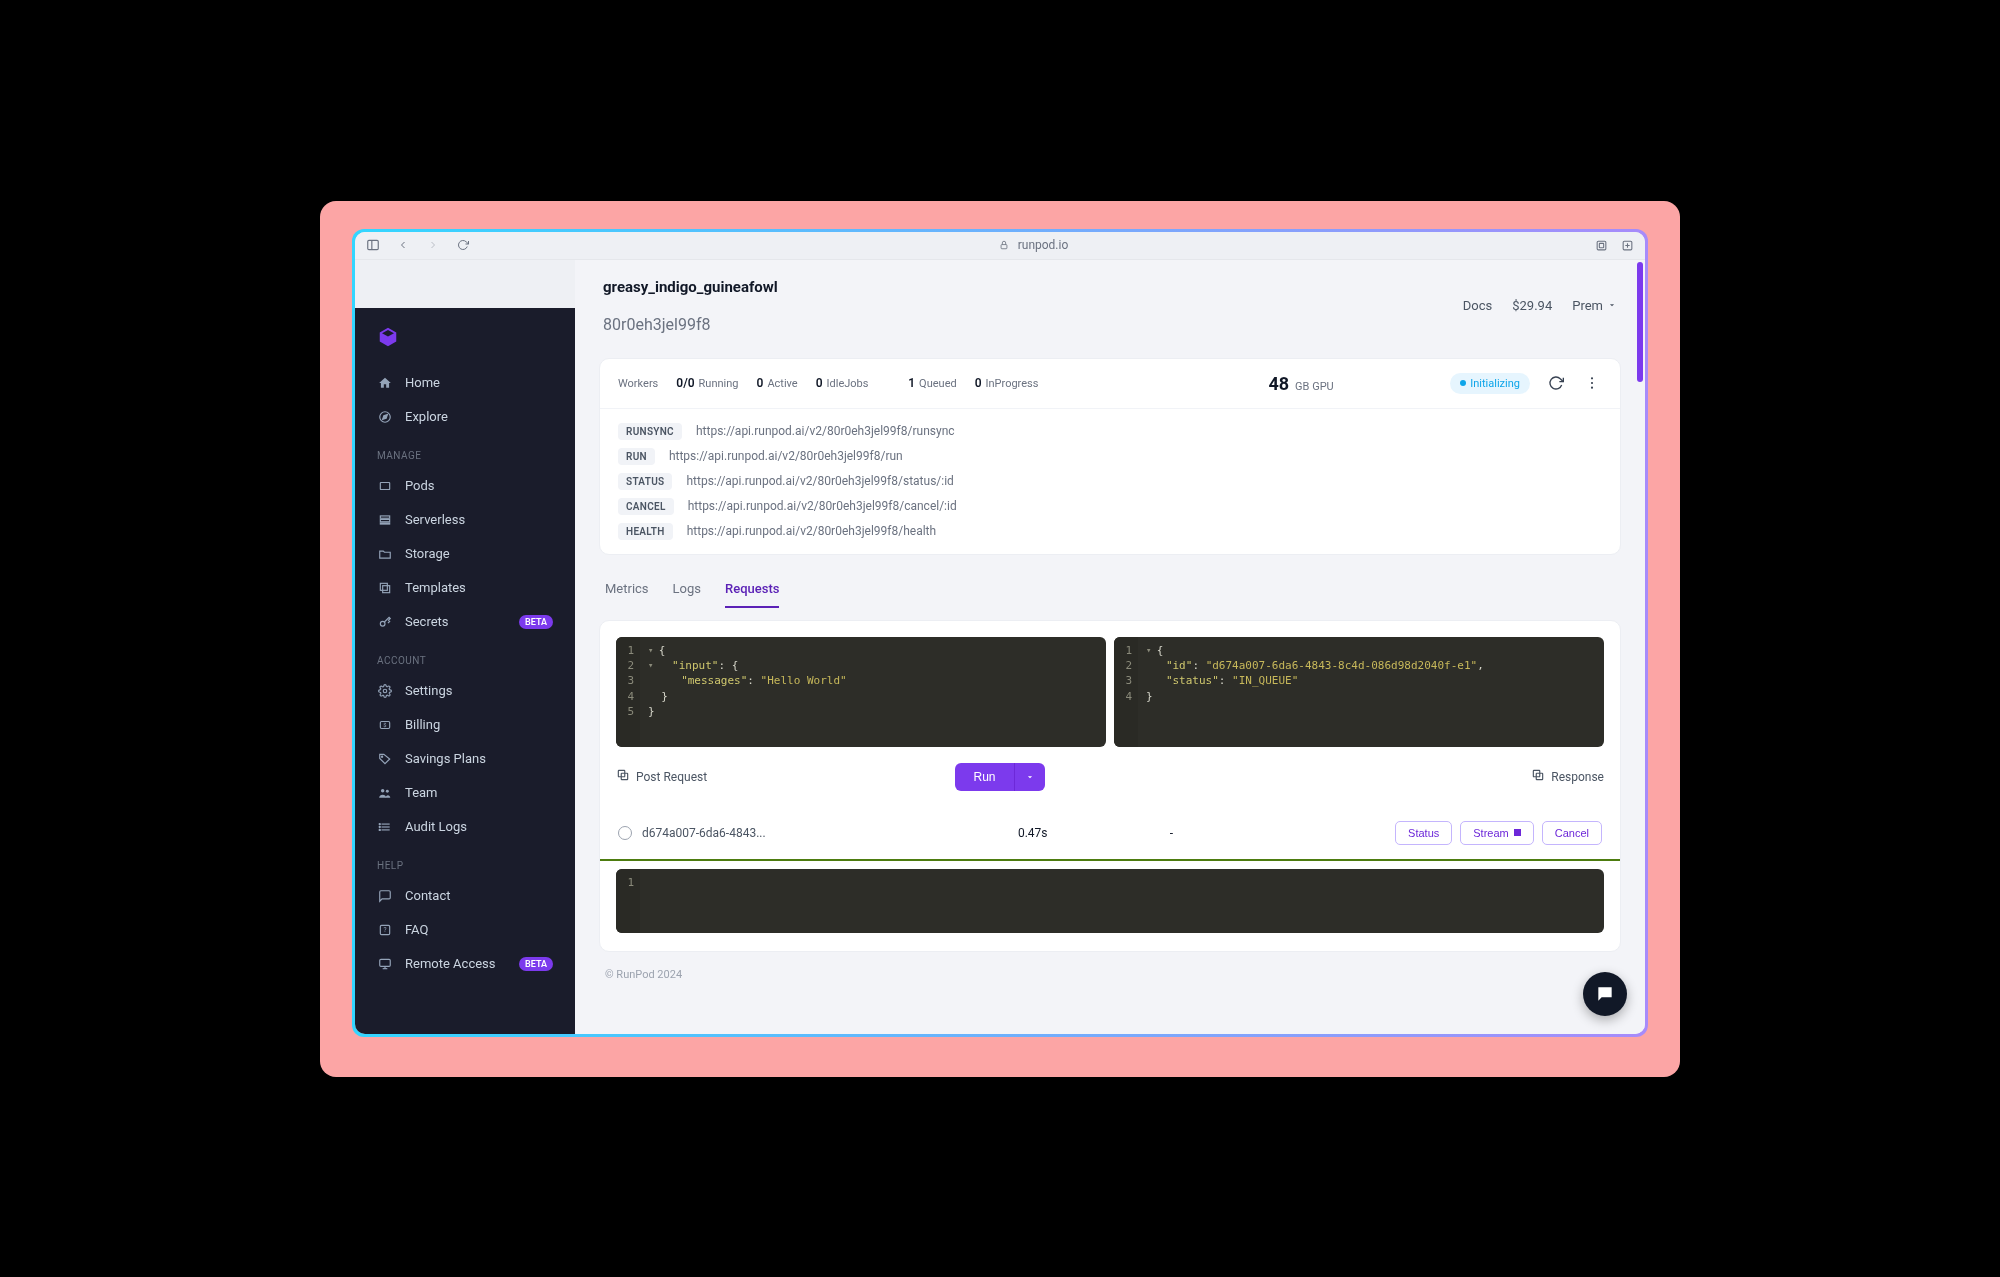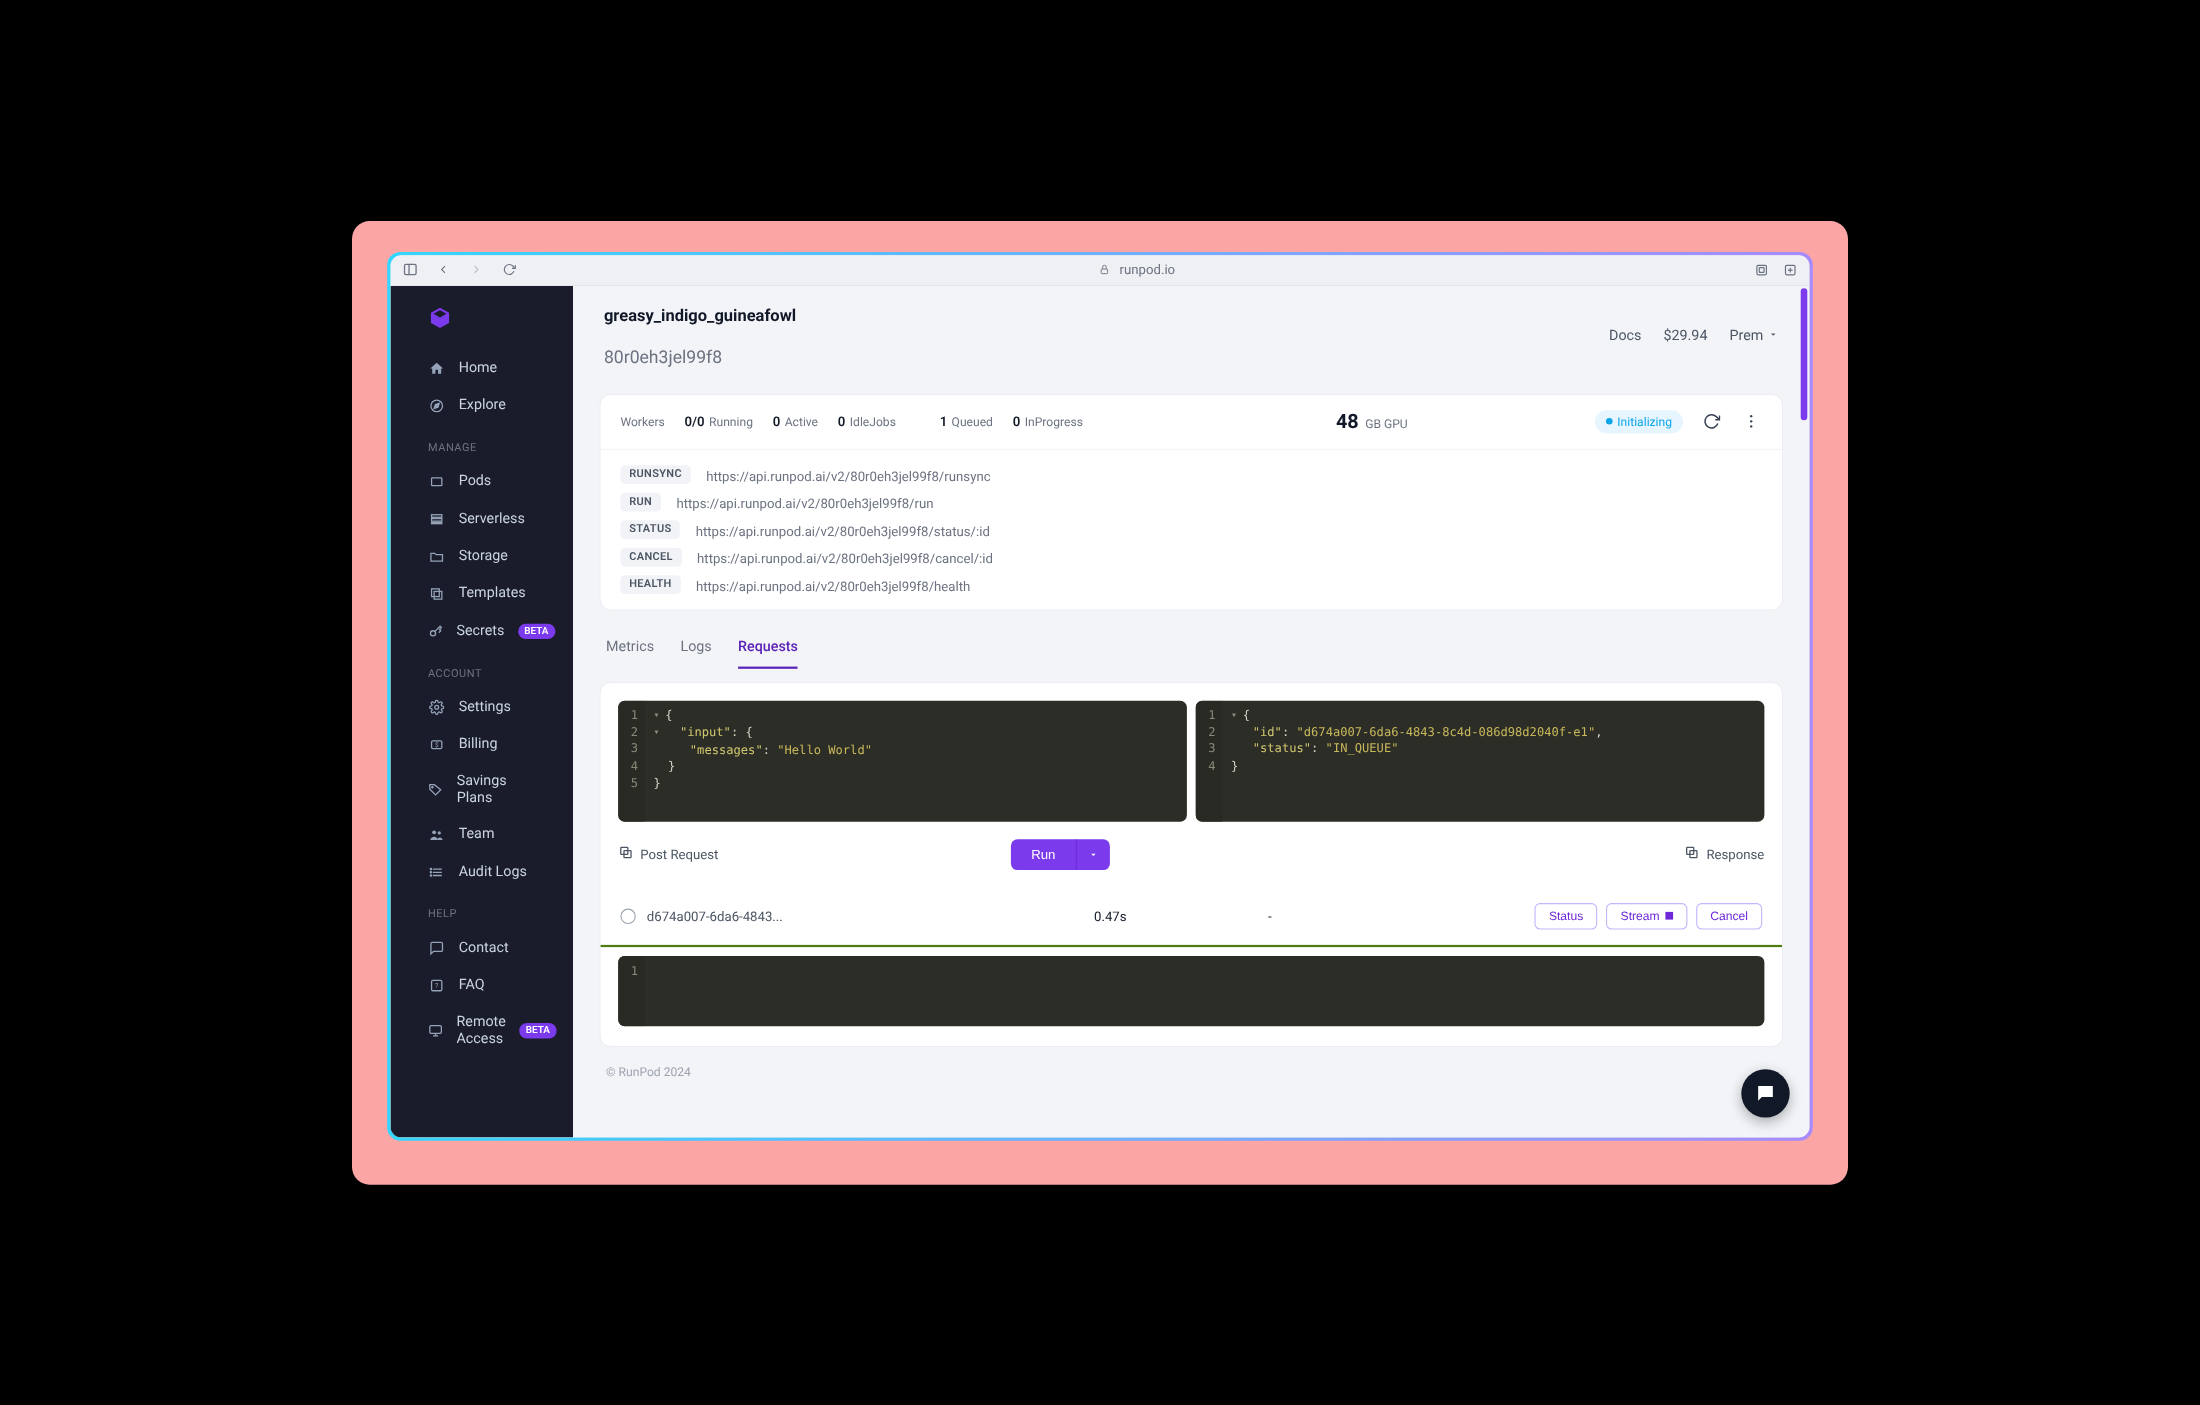--- a/index.html
+++ b/index.html
@@ -54,28 +54,29 @@
   .bb-center { flex: 1; text-align: center; display:flex; align-items:center; justify-content:center; gap:6px;}
   .bb-right { display:flex; gap:10px; }
   
   .app {
     flex: 1;
     display: flex;
     min-height: 0;
   }
   
   .sidebar {
-    width: 166px;
+    width: 220px;
     background: #1a1c2b;
     color: #cbd5e1;
-    padding: 18px 16px;
+    padding: 18px 4px;
     display: flex;
     flex-direction: column;
     font-size: 13px;
     overflow-y: auto;
+    margin-top: 48px;
   }
   .logo {
     padding: 0 18px 18px;
   }
   .logo-box {
     width: 22px; height: 22px;
     display:flex;align-items:center;justify-content:center;
   }
   .nav-section-label {
     padding: 16px 18px 8px;
@@ -155,21 +156,21 @@
     color:#0ea5e9;
     font-size:11px;
     padding:4px 10px;
     border-radius:12px;
     display:flex;align-items:center;gap:4px;
   }
   .pill .dot{width:6px;height:6px;border-radius:50%;background:#0ea5e9;}
   .icon-btn { width:20px;height:20px;display:inline-flex;align-items:center;justify-content:center;cursor:pointer;color:#374151;}
   
   .endpoints { padding: 14px 18px 6px; font-size:12px;}
-  .ep-row{display:flex;align-items:flex-end;gap:14px;margin-bottom:8px;}
+  .ep-row{display:flex;align-items:center;gap:14px;margin-bottom:8px;}
   .ep-tag{background:#f1f3f7;color:#4b5563;font-size:10px;font-weight:600;padding:3px 8px;border-radius:4px; letter-spacing:0.3px;}
   .ep-url{color:#6b7280;}
   .less-row{display:flex;align-items:center;padding:8px 18px 14px;}
   .less-link{color:#4f46e5;font-size:12px;display:flex;align-items:center;gap:4px;cursor:pointer;}
   .less-link svg{transform:rotate(180deg);}
   .price{margin-left:auto;font-size:13px;color:#111827;font-weight:500;}
   
   .tabs { display:flex;gap:24px; padding: 4px 30px 0; font-size:13px;}
   .tab { padding:10px 0; color:#6b7280; cursor:pointer; border-bottom:2px solid transparent;}
   .tab.active{ color:#5b21b6; border-bottom-color:#5b21b6; font-weight:500;}

